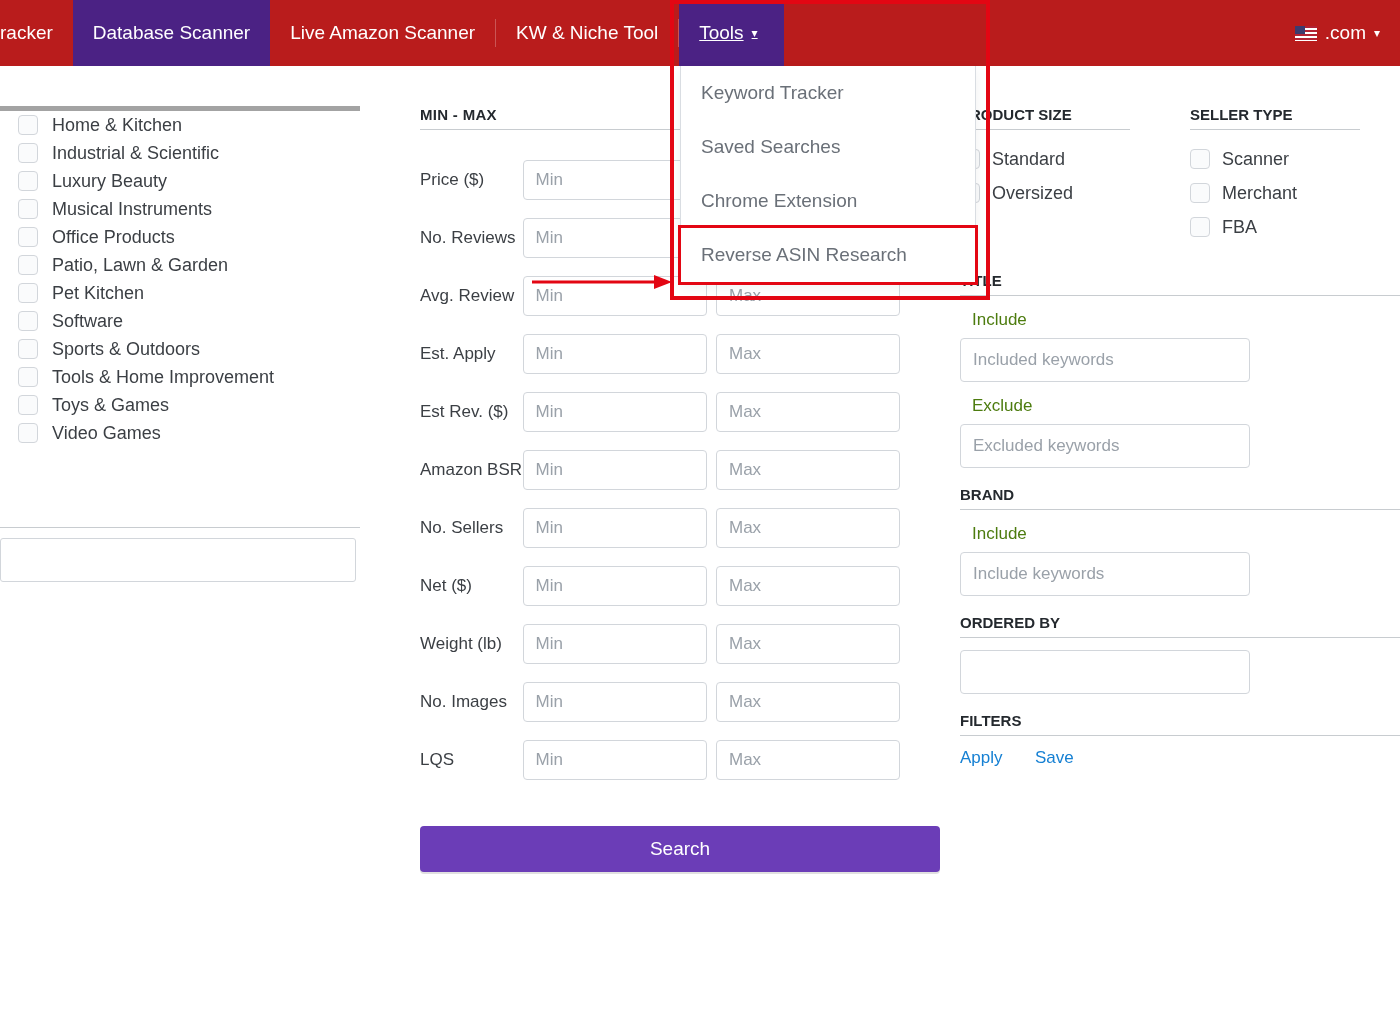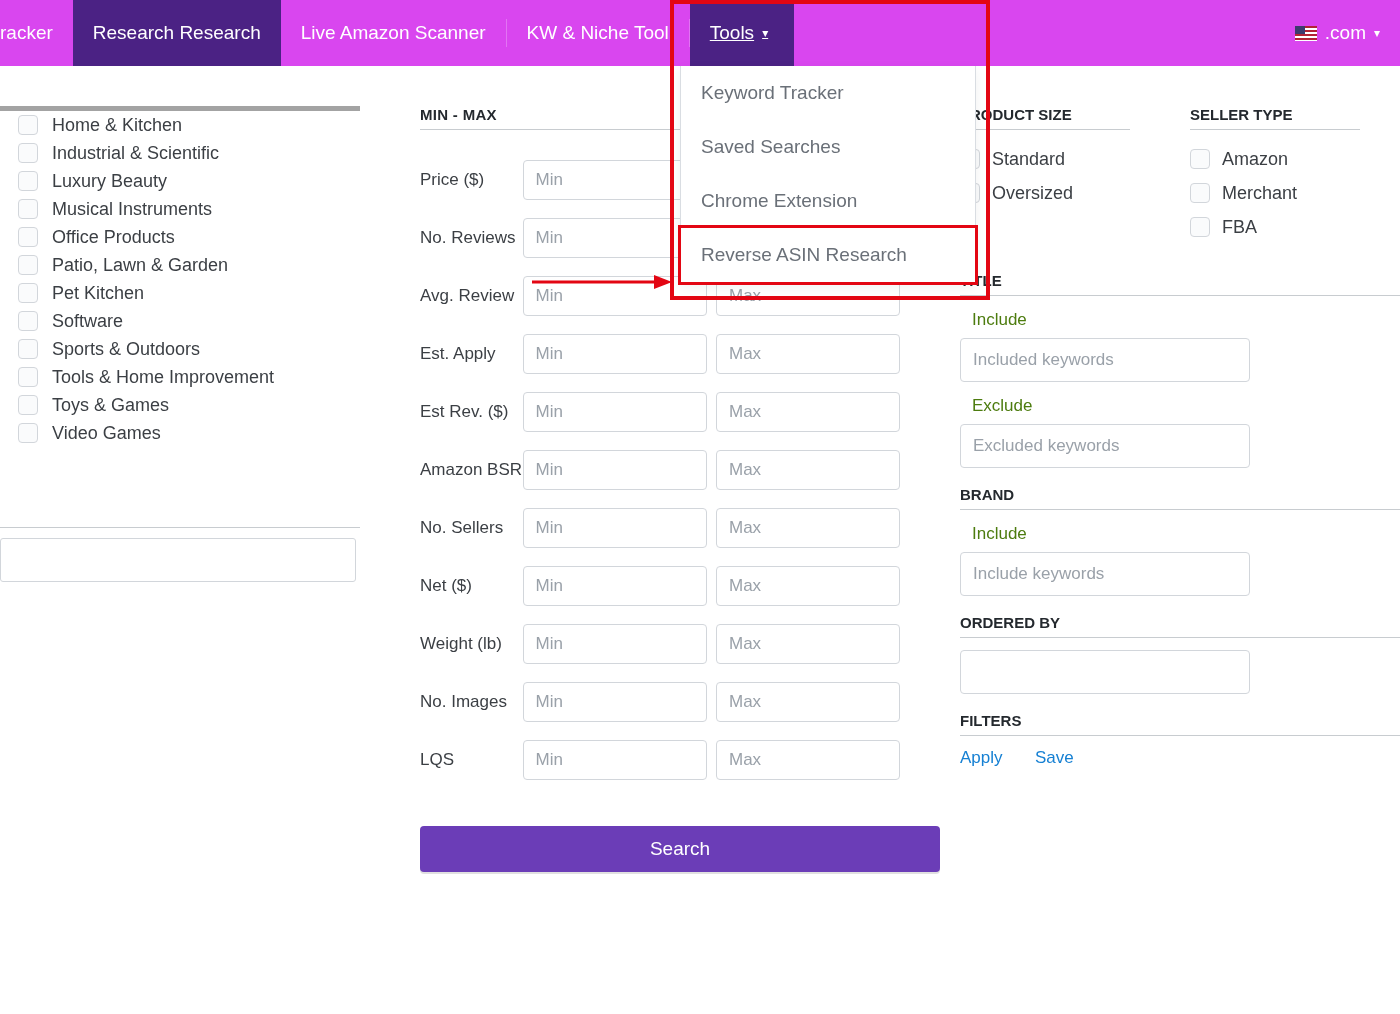--- a/index.html
+++ b/index.html
@@ -1,19 +1,19 @@
 <!DOCTYPE html>
 <html><head>
 <meta charset="utf-8">
 <style>
   * { box-sizing: border-box; margin: 0; padding: 0; }
   body { font-family: -apple-system, "Helvetica Neue", Arial, sans-serif; background: #fff; color: #333; overflow: hidden; width: 1400px; height: 1014px; position: relative; }
 
   
-  .topnav { height: 66px; background: #d946ef; display: flex; align-items: stretch; color: #fff; font-size: 19px; position: relative; }
+  .topnav { height: 66px; background: #b91c1c; display: flex; align-items: stretch; color: #fff; font-size: 19px; position: relative; }
   .nav-item { display: flex; align-items: center; padding: 0 20px; cursor: pointer; white-space: nowrap; }
   .nav-item.cut { padding-left: 0; }
   .nav-item.active { background: #4b2284; }
   .nav-item .chev { margin-left: 8px; font-size: 12px; }
   .nav-spacer { flex: 1; }
   .flag { width: 22px; height: 15px; margin-right: 8px; background:
     linear-gradient(#b22234,#b22234);
     background-size: 100% 100%;
     position: relative; display: inline-block;
   }
@@ -75,21 +75,21 @@
   .nav-div { width: 1px; background: rgba(255,255,255,.25); height: 28px; align-self: center; }
 </style>
 </head>
 <body>
 
 <div class="topnav">
   <div class="nav-item cut">
       <span>racker</span>
     </div>
   <div class="nav-item active">
-      <span>Research Research</span>
+      <span>Database Scanner</span>
     </div>
   <div class="nav-item">
       <span>Live Amazon Scanner</span>
     </div>
   <div class="nav-div"></div>
   <div class="nav-item">
       <span>KW &amp; Niche Tool</span>
     </div>
   <div class="nav-div"></div>
   <div class="nav-item active" style="padding-right:26px;text-decoration:underline;">
@@ -265,21 +265,21 @@
               <span class="chk"></span>
               <span>Oversized</span>
             </div>
           </div>
       </div>
       <div class="right-col">
         <div class="rhead">SELLER TYPE</div>
         <div id="st-list">
             <div class="sz-row">
               <span class="chk"></span>
-              <span>Amazon</span>
+              <span>Scanner</span>
             </div>
             <div class="sz-row">
               <span class="chk"></span>
               <span>Merchant</span>
             </div>
             <div class="sz-row">
               <span class="chk"></span>
               <span>FBA</span>
             </div>
           </div>

